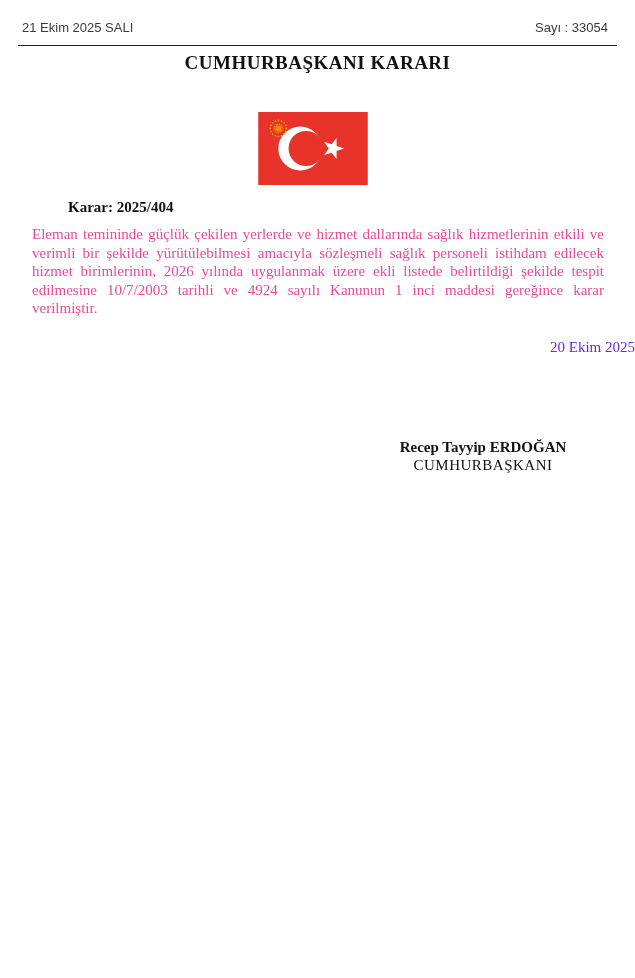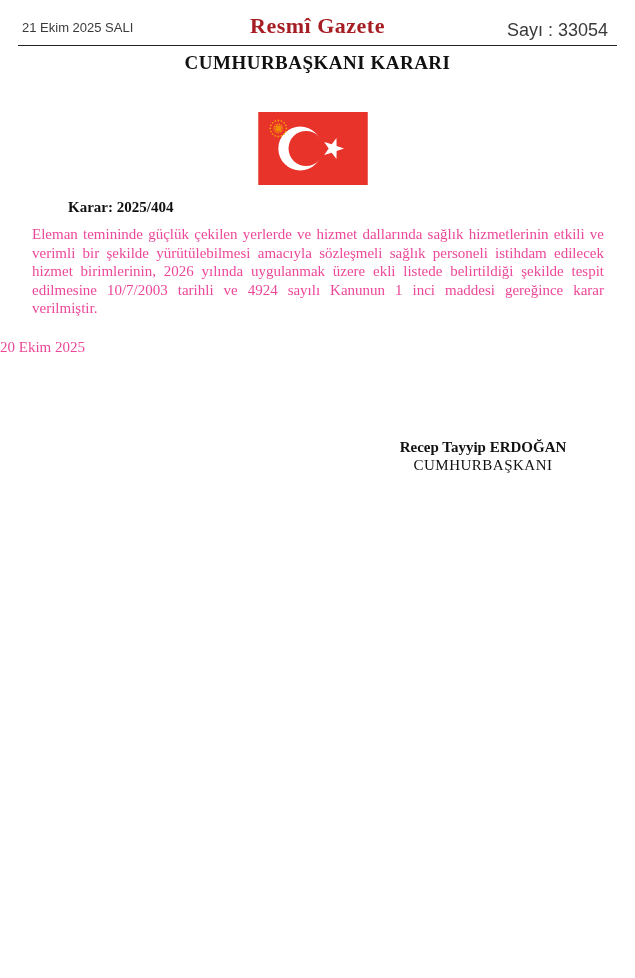--- a/index.html
+++ b/index.html
@@ -21,21 +21,21 @@
   .header-center{
     position:absolute; left:0; right:0; top:13px;
     text-align:center;
     font-family:"Liberation Serif", serif;
     font-weight:bold; font-size:22px;
     color:#A61E23; letter-spacing:0.5px;
   }
   .header-right{
     position:absolute; right:27px; top:20px;
     font-family:"Liberation Sans", sans-serif;
-    font-size:18px; color:#3a3a3a; white-space:nowrap;
+    font-size:13px; color:#3a3a3a; white-space:nowrap;
   }
   .header-rule{
     position:absolute; left:18px; right:18px; top:45px;
     border-top:1.5px solid #222; height:0;
   }
   
   .doc-heading{
     position:absolute; left:0; right:0; top:52px;
     text-align:center;
     font-weight:bold; font-size:19px;
@@ -52,38 +52,37 @@
     position:absolute; left:68px; top:199px;
     font-weight:bold; font-size:15px; color:#111;
   }
   .body-text{
     position:absolute; left:32px; top:225px; width:572px;
     font-size:15px; line-height:18.6px;
     text-align:justify; color:#ec4899;
   }
   .decree-date{
     position:absolute; left:0; right:0; top:339px;
-    text-align:left; font-size:15px; color:#ec4899;
+    text-align:right; font-size:15px; color:#6d28d9;
   }
   
   .signature{
     position:absolute; left:362px; top:439px; width:242px;
     text-align:center; color:#111;
   }
   .signature-name{font-weight:bold; font-size:15px;}
   .signature-title{font-size:15px; margin-top:1px; letter-spacing:0.5px;}
 </style>
 </head>
 <body>
 
 <div class="page">
 
   <div class="header-left">21 Ekim 2025 SALI</div>
 
-  <div class="header-center">Resmî Gazete</div>
 
   <div class="header-right">Sayı : 33054</div>
 
   <div class="header-rule"></div>
 
   <div class="doc-heading">CUMHURBAŞKANI KARARI</div>
 
   <div class="flag-wrap">
     <svg viewBox="0 0 300 200" xmlns="http://www.w3.org/2000/svg">
 

